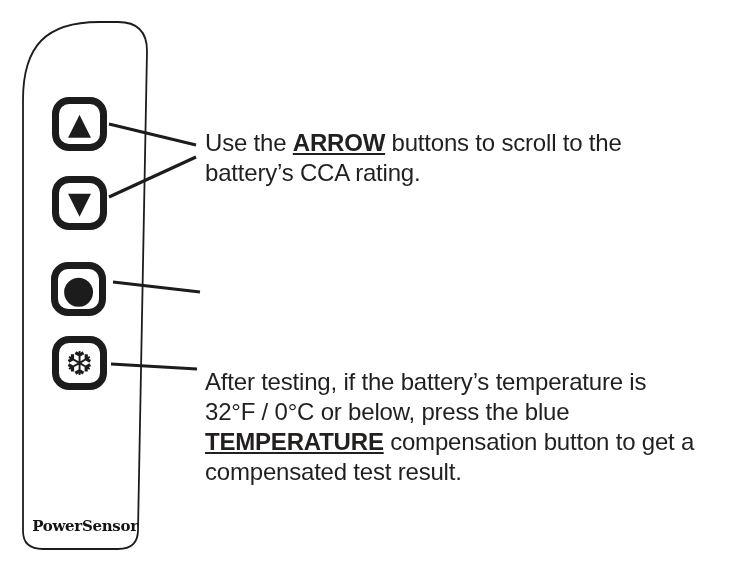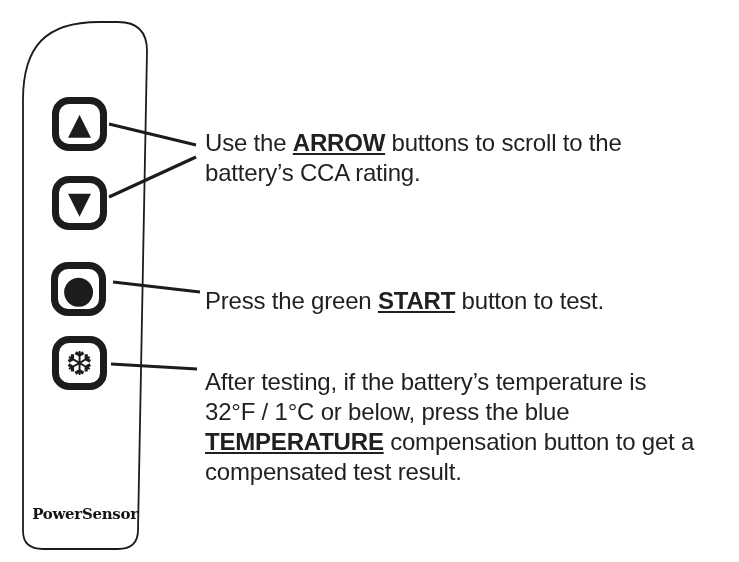--- a/index.html
+++ b/index.html
@@ -26,21 +26,21 @@
   .glyph-snow{font-size:33px;}
   .callout{
     position:absolute;left:205px;margin:0;color:#221f1f;
     font-size:24px;line-height:30px;letter-spacing:-0.2px;
   }
   .callout b{font-weight:bold;text-decoration:underline;}
   .co-arrows{top:128px;width:496px;}
   .co-start{top:286px;white-space:nowrap;}
   .co-temp{top:367px;width:496px;}
   .logo{
-    position:absolute;left:23px;top:505px;width:124px;text-align:center;
+    position:absolute;left:23px;top:517px;width:124px;text-align:center;
     font-family:"DejaVu Serif",serif;font-weight:bold;font-size:15px;
     color:#141414;letter-spacing:-0.3px;
   }
 </style>
 </head>
 <body>
 
 <div class="canvas">
 
   <svg class="diagram-svg" width="739" height="562" viewBox="0 0 739 562">
@@ -66,21 +66,18 @@
   <div class="btn btn-snow">
     <span class="glyph glyph-snow">❆</span>
   </div>
 
   <div class="logo">PowerSensor</div>
 
   <p class="callout co-arrows">
     <span>Use the </span><b>ARROW</b><span> buttons to scroll to the battery’s CCA rating.</span>
   </p>
 
-  <p class="callout co-start">
-    <span>Press the green </span><b>START</b><span> button to test.</span>
-  </p>
 
   <p class="callout co-temp">
-    <span>After testing, if the battery’s temperature is 32°F / 1°C or below, press the blue </span><b>TEMPERATURE</b><span> compensation button to get a compensated test result.</span>
+    <span>After testing, if the battery’s temperature is 32°F / 0°C or below, press the blue </span><b>TEMPERATURE</b><span> compensation button to get a compensated test result.</span>
   </p>
 
 </div>
 
 </body></html>

